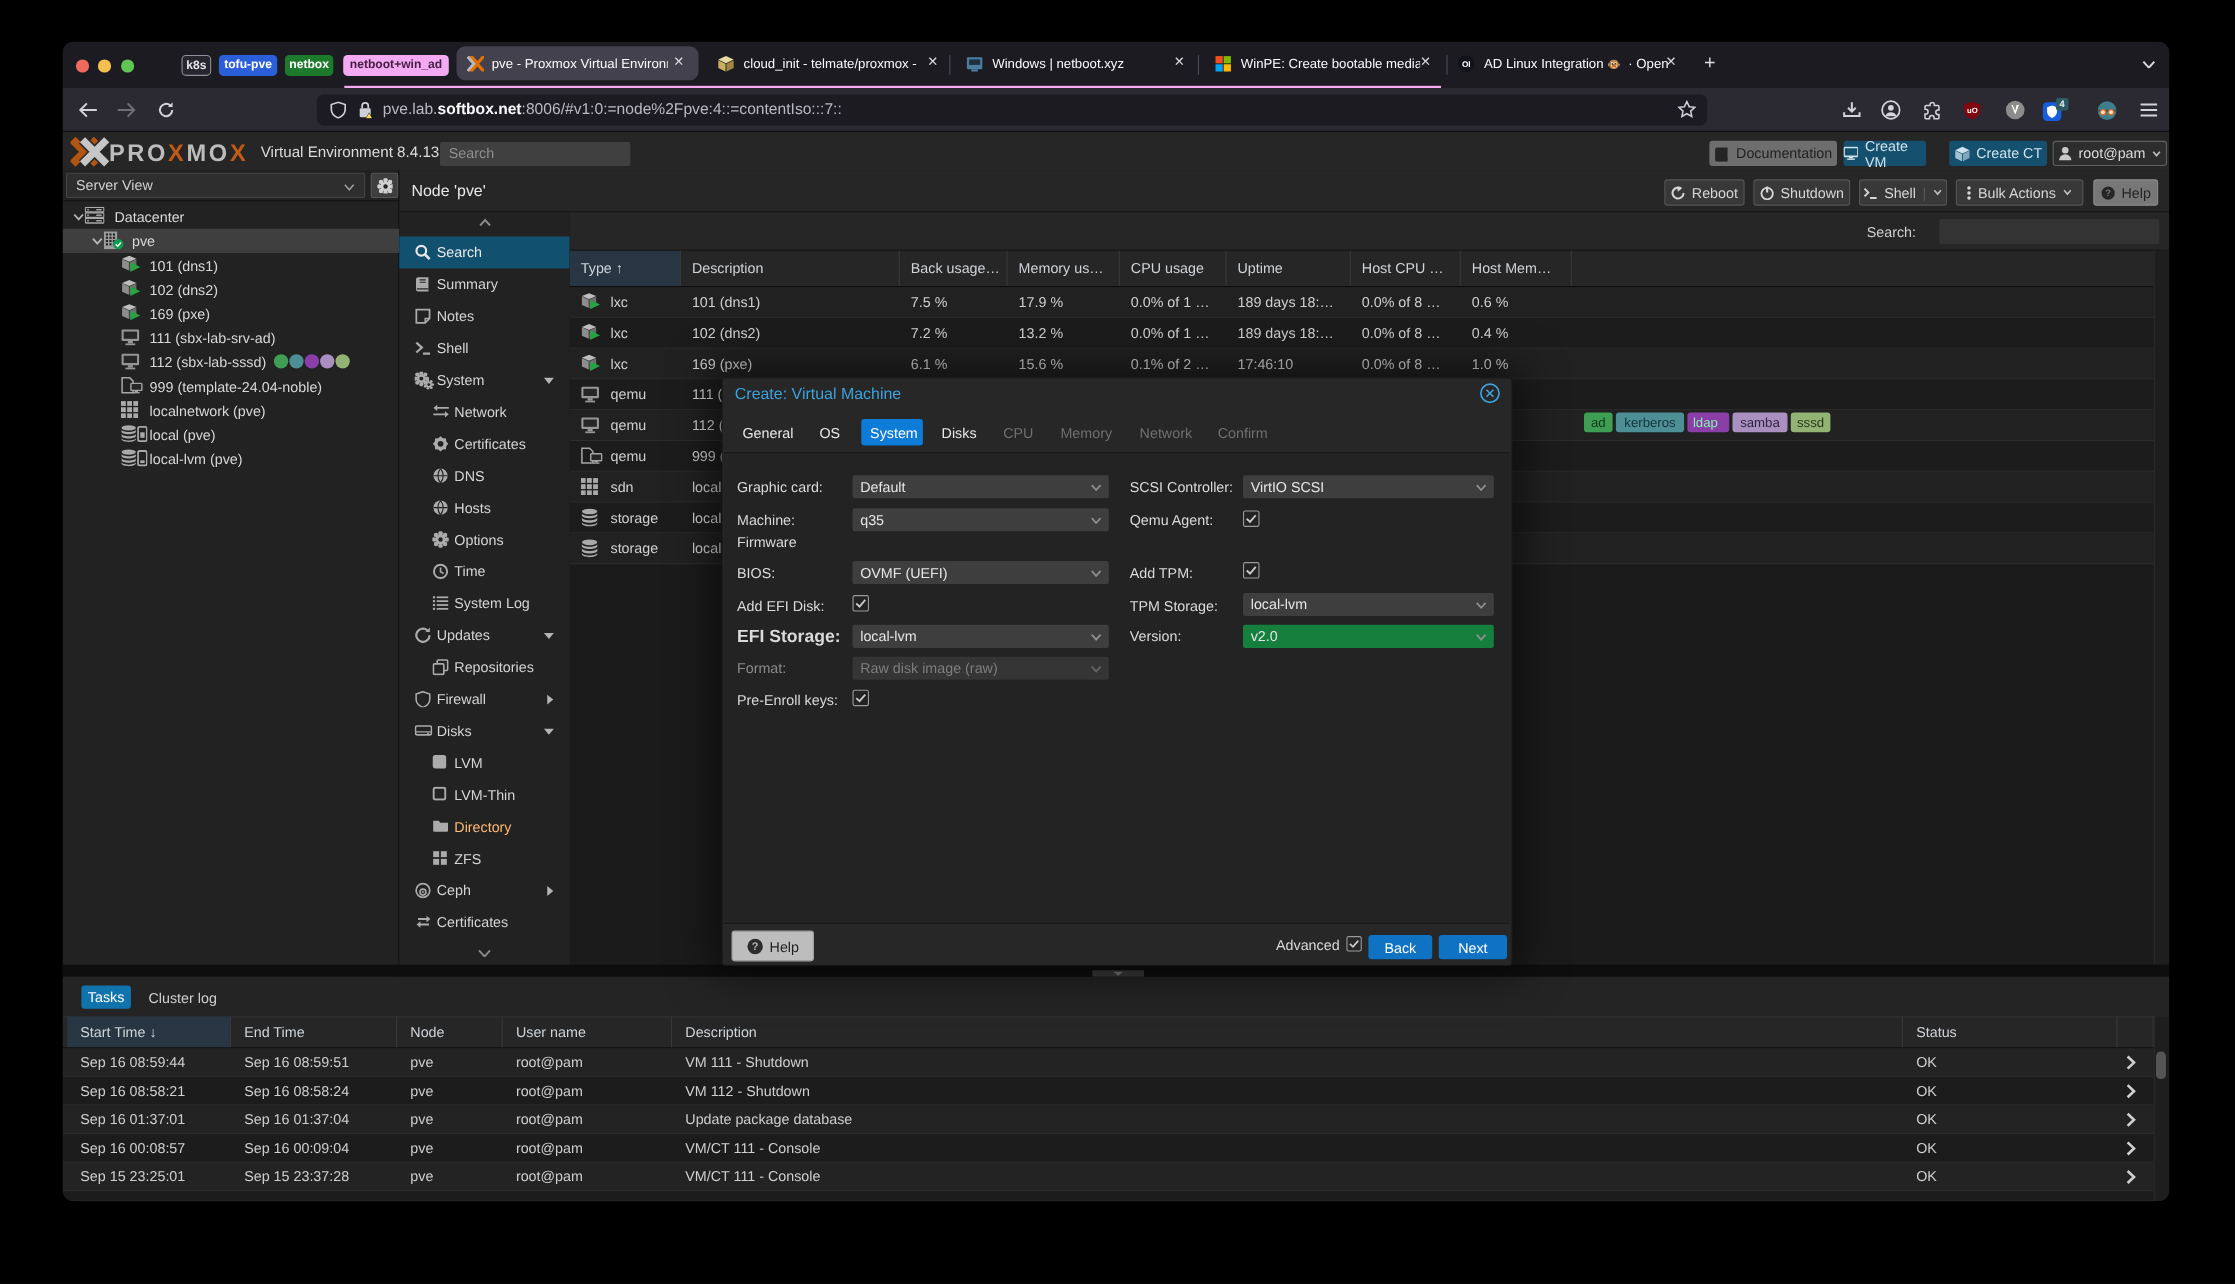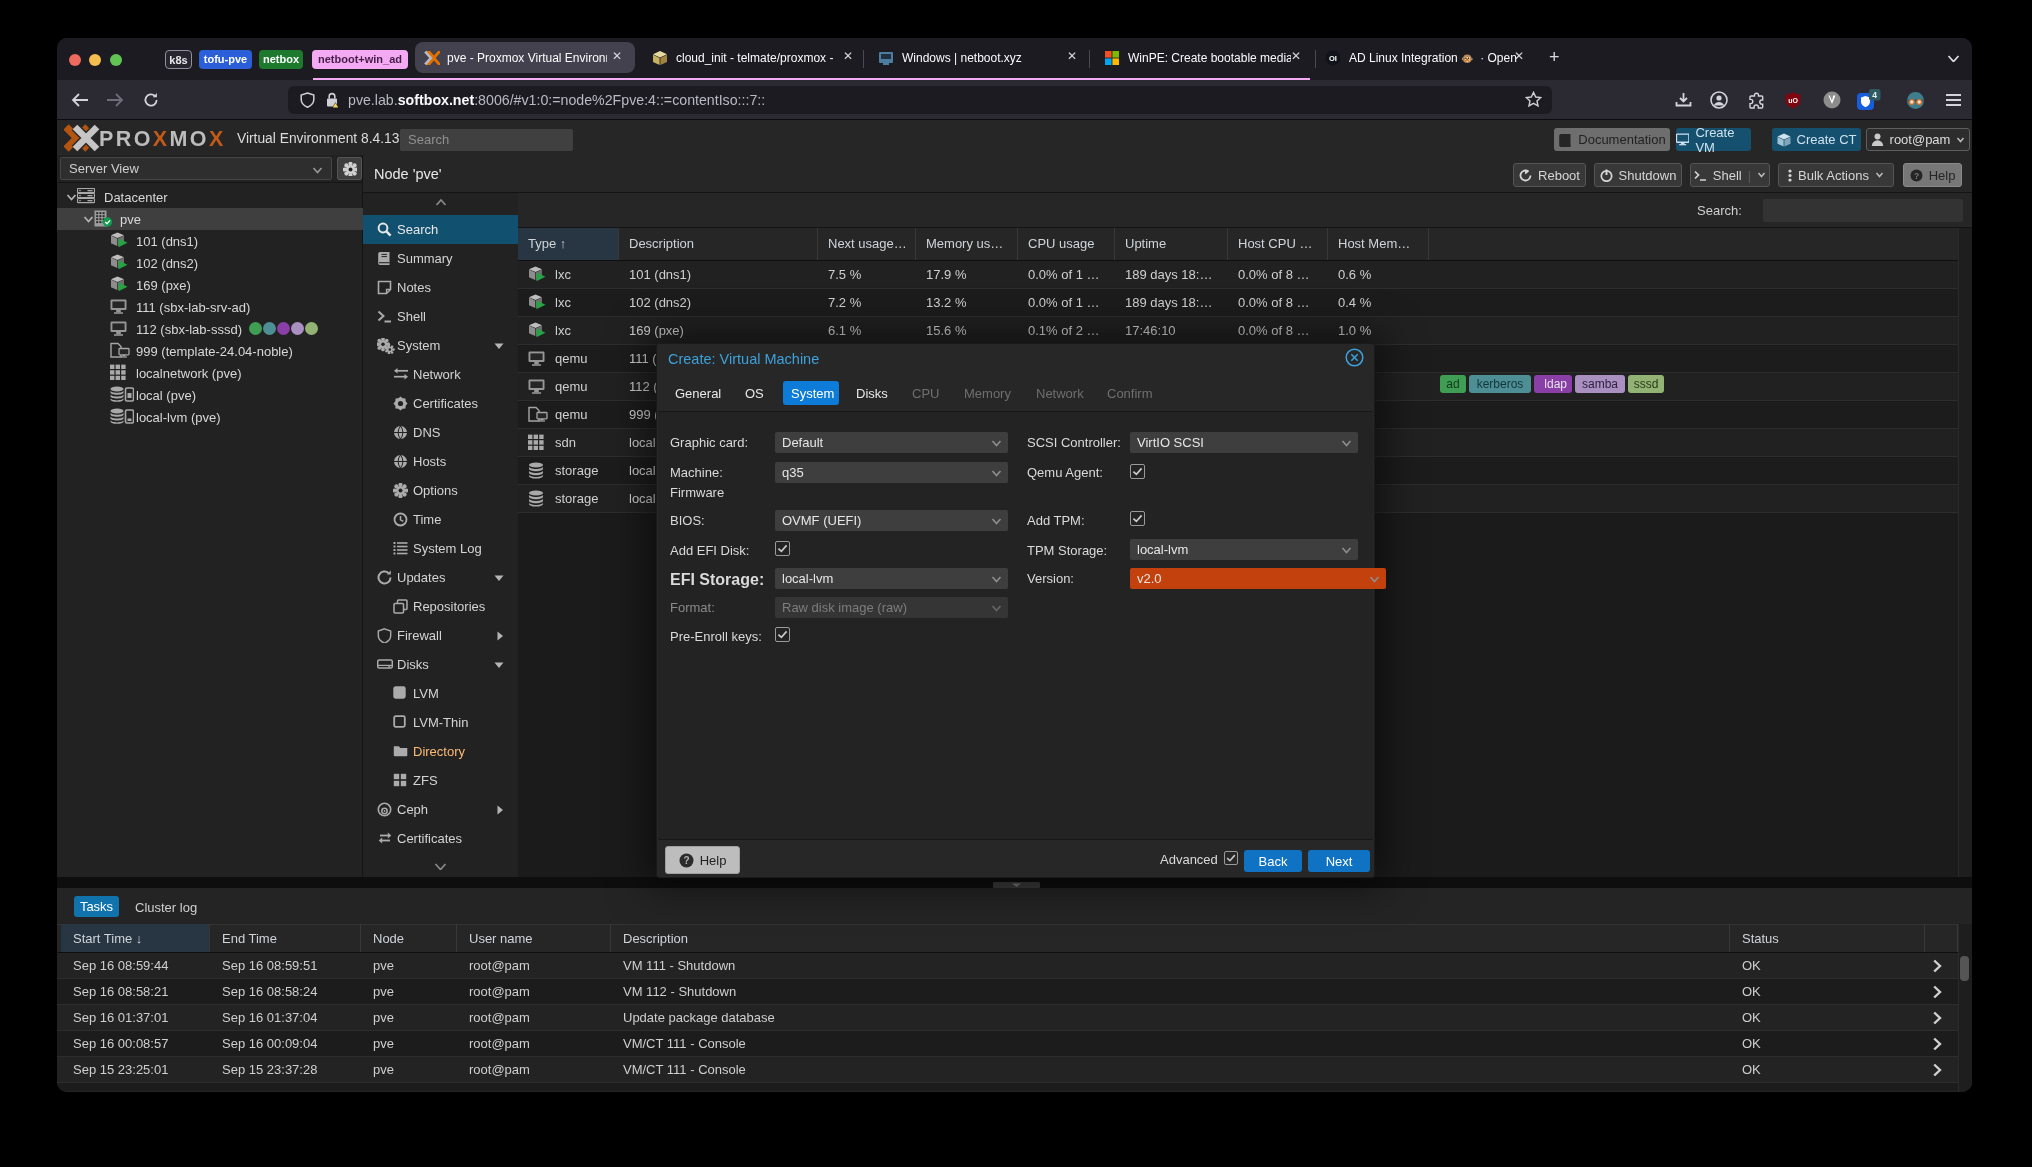--- a/index.html
+++ b/index.html
@@ -624,21 +624,21 @@
 <div class="a" style="left:1640px;top:165px;font-size:13px;color:#cfcfcf;font-weight:normal;white-space:nowrap;">Search:</div>
 <div class="a" style="left:1706px;top:161px;width:200px;height:23px;background:#333333;border-radius:2px;"></div>
 <div class="a" style="left:461px;top:190px;width:1454px;height:33px;background:#262626;border-bottom:1px solid #0f0f0f;"></div>
 <div class="hcell" style="left:461px;top:190px;width:101px;height:32px;background:#273642;">
       <span style="position:absolute;left:10px;top:8px">Type ↑</span>
     </div>
 <div class="hcell" style="left:562px;top:190px;width:199px;height:32px;">
       <span style="position:absolute;left:10px;top:8px">Description</span>
     </div>
 <div class="hcell" style="left:761px;top:190px;width:98px;height:32px;">
-      <span style="position:absolute;left:10px;top:8px">Next usage…</span>
+      <span style="position:absolute;left:10px;top:8px">Back usage…</span>
     </div>
 <div class="hcell" style="left:859px;top:190px;width:102px;height:32px;">
       <span style="position:absolute;left:10px;top:8px">Memory us…</span>
     </div>
 <div class="hcell" style="left:961px;top:190px;width:97px;height:32px;">
       <span style="position:absolute;left:10px;top:8px">CPU usage</span>
     </div>
 <div class="hcell" style="left:1058px;top:190px;width:113px;height:32px;">
       <span style="position:absolute;left:10px;top:8px">Uptime</span>
     </div>
@@ -765,21 +765,21 @@
 <ellipse cx="8" cy="3" rx="7" ry="2.6" fill="#a9a9a9"></ellipse>
 <path d="M1 4.5c0 1.4 3.1 2.5 7 2.5s7-1.1 7-2.5v2.2c0 1.4-3.1 2.5-7 2.5s-7-1.1-7-2.5z" fill="#a9a9a9"></path>
 <path d="M1 8.5c0 1.4 3.1 2.5 7 2.5s7-1.1 7-2.5v2.2c0 1.4-3.1 2.5-7 2.5s-7-1.1-7-2.5z" fill="#a9a9a9"></path>
 <path d="M1 12.5c0 1.4 3.1 2.5 7 2.5s7-1.1 7-2.5v1.4c0 1.4-3.1 2.6-7 2.6s-7-1.2-7-2.6z" fill="#a9a9a9"></path>
       </svg>
     </div>
 <div class="a" style="left:498px;top:453px;font-size:13px;color:#d0d0d0;font-weight:normal;white-space:nowrap;">storage</div>
 <div class="a" style="left:572px;top:453px;font-size:13px;color:#d0d0d0;font-weight:normal;white-space:nowrap;">local</div>
 <div class="tag" style="left:1383px;top:337px;width:26px;background:#3f9e53;color:#12391d;text-align:center;font-weight:normal">ad</div>
 <div class="tag" style="left:1412px;top:337px;width:62px;background:#4e8f96;color:#12343a;text-align:center;font-weight:normal">kerberos</div>
-<div class="tag" style="left:1477px;top:337px;width:38px;background:#8a3fa8;color:#e5e5e5;text-align:right;font-weight:normal">ldap</div>
+<div class="tag" style="left:1477px;top:337px;width:38px;background:#8a3fa8;color:#86efac;text-align:left;font-weight:normal">ldap</div>
 <div class="tag" style="left:1518px;top:337px;width:50px;background:#aa8fc1;color:#2f2340;text-align:center;font-weight:normal">samba</div>
 <div class="tag" style="left:1571px;top:337px;width:36px;background:#92b374;color:#2a3a1a;text-align:center;font-weight:normal">sssd</div>
 <div class="a" style="left:1901px;top:190px;width:14px;height:659px;background:#1e1e1e;border-left:1px solid #2a2a2a;"></div>
 <div class="a" style="left:0px;top:839px;width:1915px;height:11px;background:#0e0e0e;"></div>
 <div class="a" style="left:936px;top:844px;width:47px;height:6px;background:#3a3a3a;border-radius:1px;">
       <svg width="47" height="6" style="position:absolute">
         <path d="M19 1.5 23.5 5 28 1.5z" fill="#777"></path>
       </svg>
     </div>
 <div class="a" style="left:0px;top:850px;width:1915px;height:204px;background:#242424;"></div>
@@ -970,21 +970,21 @@
 <div class="a" style="left:970px;top:505px;font-size:13px;color:#dadada;font-weight:normal;white-space:nowrap;">TPM Storage:</div>
 <div class="a" style="left:1073px;top:501px;width:228px;height:21px;background:#3e3e3e;border-radius:2px;">
       <div class="a" style="left:7px;top:3px;font-size:13px;color:#e6e6e6;white-space:nowrap">local-lvm</div>
       <div class="a" style="right:6px;top:7px">
         <svg width="11" height="8" viewBox="0 0 11 8" style="">
           <path d="M1.5 2 5.5 6.5 9.5 2" fill="none" stroke="#8e8e8e" stroke-width="1.6"></path>
         </svg>
       </div>
     </div>
 <div class="a" style="left:970px;top:533px;font-size:13px;color:#dadada;font-weight:normal;white-space:nowrap;">Version:</div>
-<div class="a" style="left:1073px;top:530px;width:256px;height:21px;background:#c2410c;border-radius:2px;">
+<div class="a" style="left:1073px;top:530px;width:228px;height:21px;background:#15803d;border-radius:2px;">
       <div class="a" style="left:7px;top:3px;font-size:13px;color:#e6e6e6;white-space:nowrap">v2.0</div>
       <div class="a" style="right:6px;top:7px">
         <svg width="11" height="8" viewBox="0 0 11 8" style="">
           <path d="M1.5 2 5.5 6.5 9.5 2" fill="none" stroke="#8e8e8e" stroke-width="1.6"></path>
         </svg>
       </div>
     </div>
 <div class="hbtn" style="left:608px;top:808px;width:75px;height:28px;background:#bdbdbd;border:1px solid #a0a0a0;color:#222;border-radius:3px;"><svg width="15" height="15" viewBox="0 0 15 15" style="">
         <circle cx="7.5" cy="7.5" r="7" fill="#2c2c2c"></circle>
         <text x="7.5" y="11" font-size="10" font-weight="bold" fill="#b5b5b5" text-anchor="middle" font-family="Liberation Sans">?</text>

